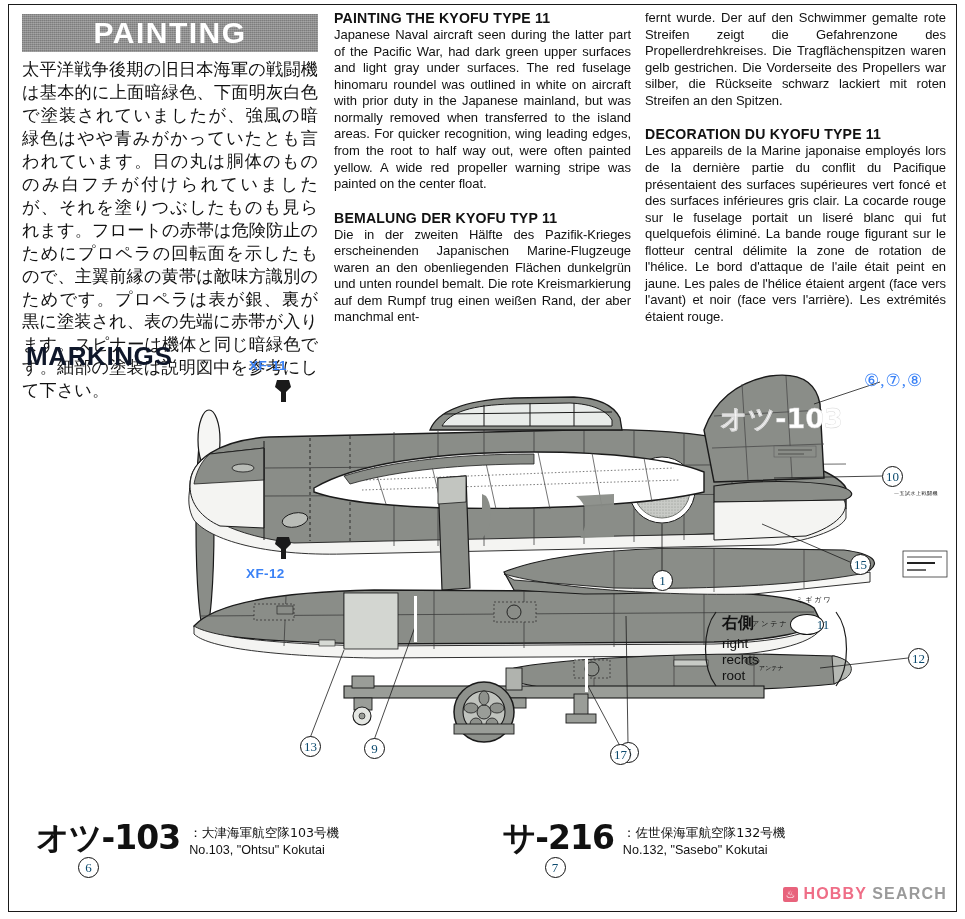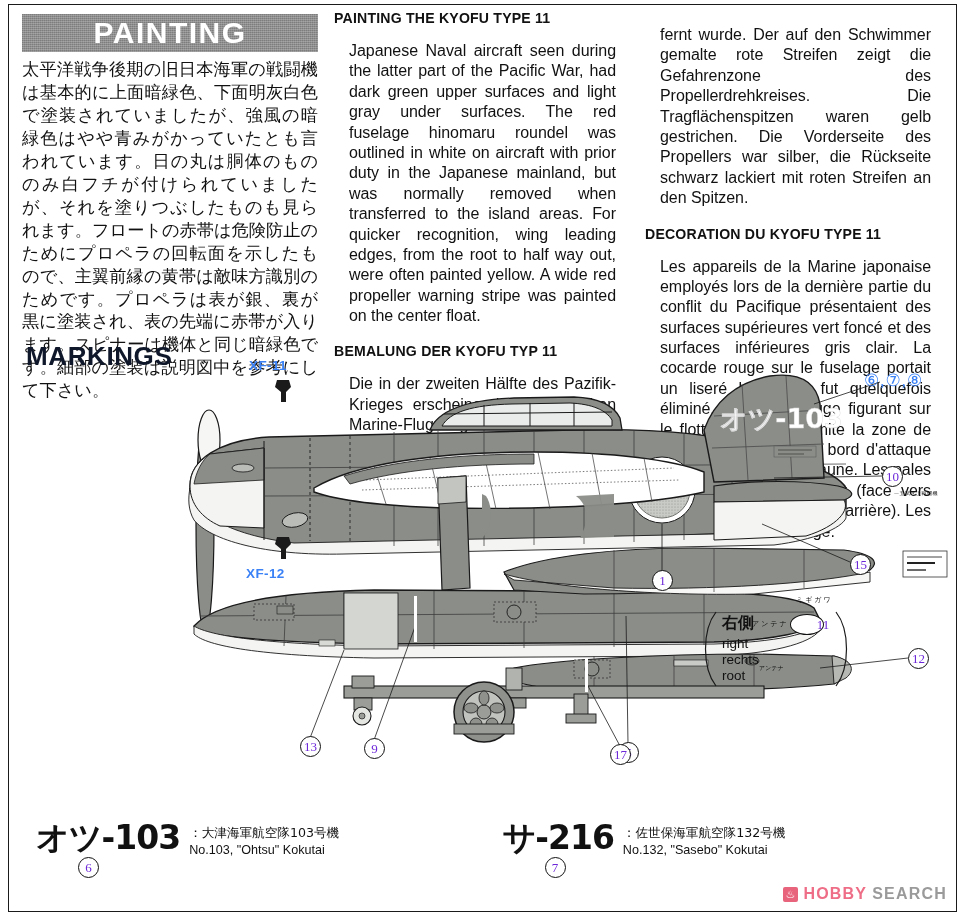--- a/index.html
+++ b/index.html
@@ -72,24 +72,24 @@
     text-justify:inter-character;
   }
   .sec-head{
     font-size:14.1px;
     font-weight:bold;
     margin:0 0 1px 0;
     letter-spacing:.2px;
   }
   .sec-head.spaced{margin-top:17px;}
   .sec-body{
-    font-size:16px;
+    font-size:13px;
     line-height:1.275;
     text-align:justify;
-    margin:15px;
+    margin:0;
     letter-spacing:-0.05px;
     hyphens:none;
   }
 
   
   .markings-head{
     position:absolute;
     left:26px;top:341px;
     font-size:26px;font-weight:bold;letter-spacing:.6px;
     color:#0f172a;
@@ -117,21 +117,21 @@
 
   
   .cal{
     position:absolute;
     width:21px;height:21px;border-radius:50%;
     border:1.4px solid #111;
     background:#fff;
     font-size:13px;
     display:flex;align-items:center;justify-content:center;
     font-family:"Liberation Serif","DejaVu Serif",serif;
-    color:#6d28d9;
+    color:#0c4a6e;
     box-sizing:border-box;
   }
 
   
   .sidebox{
     position:absolute;
     left:700px;top:612px;
     width:150px;
     font-size:13.5px;
     line-height:1.18;
@@ -201,21 +201,21 @@
       <div class="painting-bar">
         <span>PAINTING</span>
       </div>
       <div class="jp-body">太平洋戦争後期の旧日本海軍の戦闘機は基本的に上面暗緑色、下面明灰白色で塗装されていましたが、強風の暗緑色はやや青みがかっていたとも言われています。日の丸は胴体のもののみ白フチが付けられていましたが、それを塗りつぶしたものも見られます。フロートの赤帯は危険防止のためにプロペラの回転面を示したもので、主翼前縁の黄帯は敵味方識別のためです。プロペラは表が銀、裏が黒に塗装され、表の先端に赤帯が入ります。スピナーは機体と同じ暗緑色です。細部の塗装は説明図中を参考にして下さい。</div>
     </div>
 
     <div class="col col-en">
       <div class="sec-head">PAINTING THE KYOFU TYPE 11</div>
       <p class="sec-body">Japanese Naval aircraft seen during the latter part of the Pacific War, had dark green upper surfaces and light gray under surfaces. The red fuselage hinomaru roundel was outlined in white on aircraft with prior duty in the Japanese mainland, but was normally removed when transferred to the island areas. For quicker recognition, wing leading edges, from the root to half way out, were often painted yellow. A wide red propeller warning stripe was painted on the center float.</p>
       <div class="sec-head spaced">BEMALUNG DER KYOFU TYP 11</div>
-      <p class="sec-body">Die in der zweiten Hälfte des Pazifik-Krieges erscheinenden Japanischen Marine-Flugzeuge waren an den obenliegenden Flächen dunkelgrün und unten hellgrau bemalt. Die rote Kreismarkierung auf dem Rumpf trug einen weißen Rand, der aber manchmal ent-</p>
+      <p class="sec-body">Die in der zweiten Hälfte des Pazifik-Krieges erscheinenden Japanischen Marine-Flugzeuge waren an den obenliegenden Flächen dunkelgrün und unten roundel bemalt. Die rote Kreismarkierung auf dem Rumpf trug einen weißen Rand, der aber manchmal ent-</p>
     </div>
 
     <div class="col col-fr">
       <p class="sec-body">fernt wurde. Der auf den Schwimmer gemalte rote Streifen zeigt die Gefahrenzone des Propellerdrehkreises. Die Tragflächenspitzen waren gelb gestrichen. Die Vorderseite des Propellers war silber, die Rückseite schwarz lackiert mit roten Streifen an den Spitzen.</p>
       <div class="sec-head spaced">DECORATION DU KYOFU TYPE 11</div>
       <p class="sec-body">Les appareils de la Marine japonaise employés lors de la dernière partie du conflit du Pacifique présentaient des surfaces supérieures vert foncé et des surfaces inférieures gris clair. La cocarde rouge sur le fuselage portait un liseré blanc qui fut quelquefois éliminé. La bande rouge figurant sur le flotteur central délimite la zone de rotation de l'hélice. Le bord d'attaque de l'aile était peint en jaune. Les pales de l'hélice étaient argent (face vers l'avant) et noir (face vers l'arrière). Les extrémités étaient rouge.</p>
     </div>
   </div>
 
   <div class="markings-head">MARKINGS</div>

